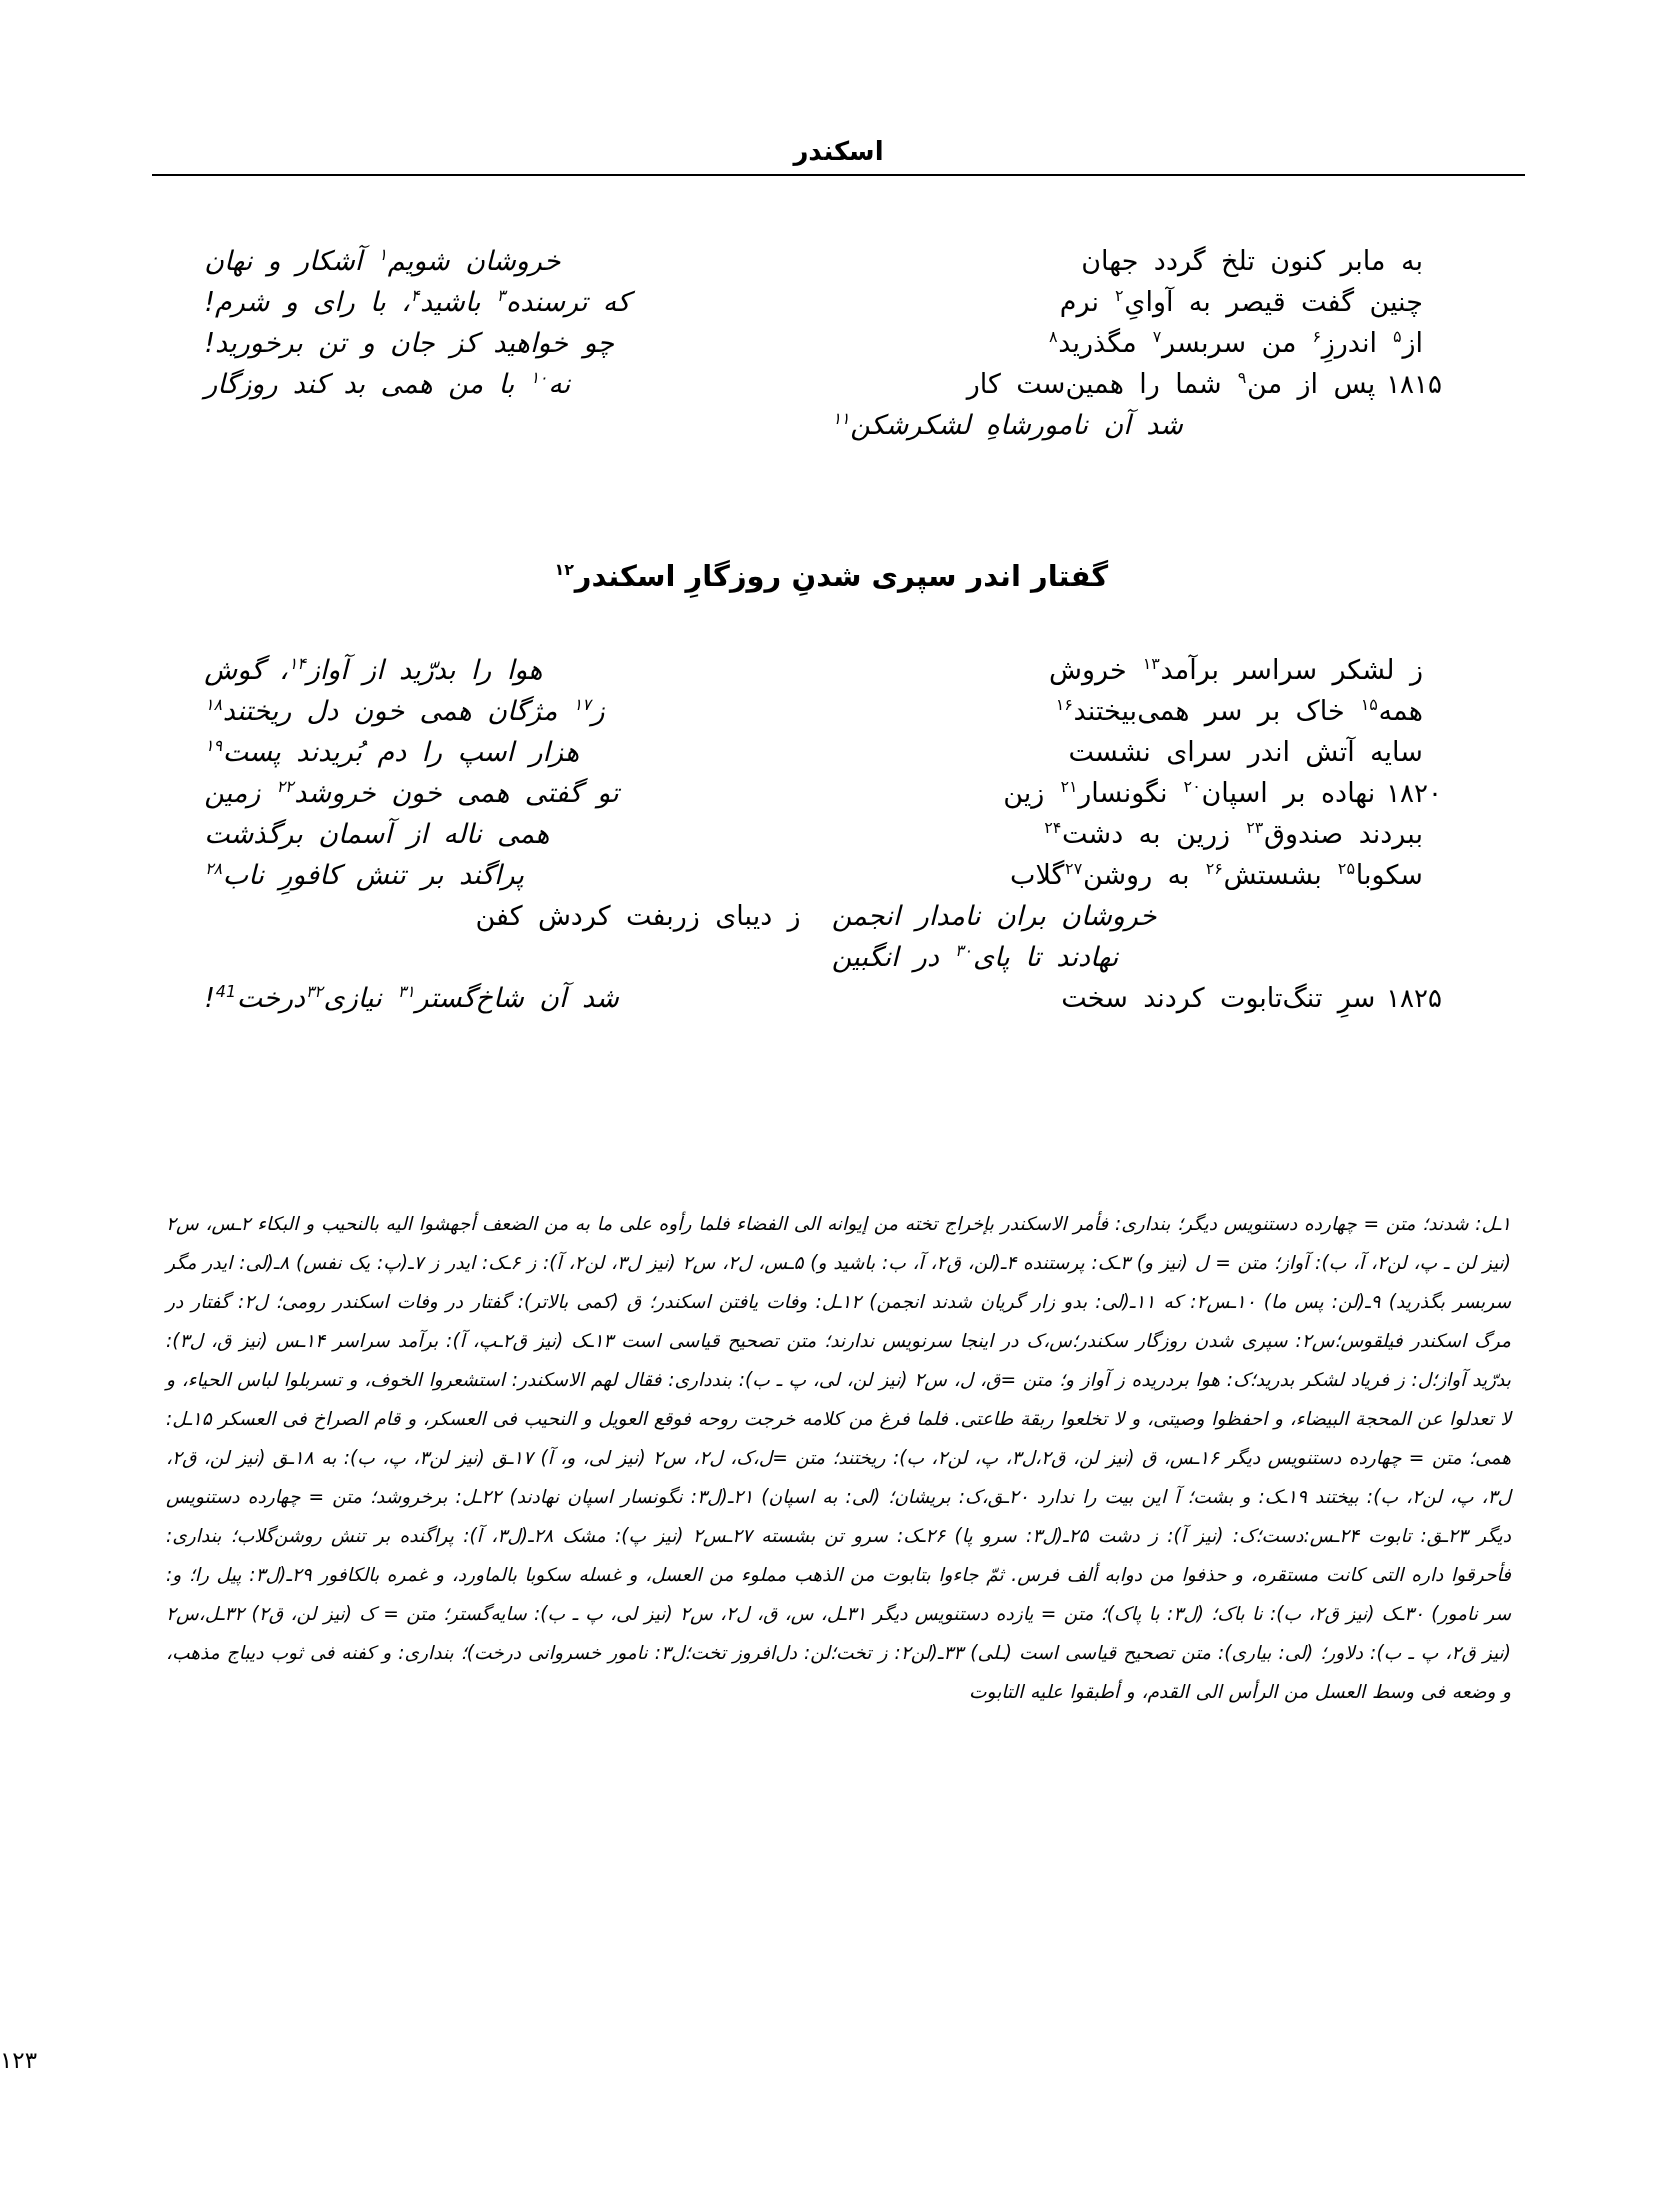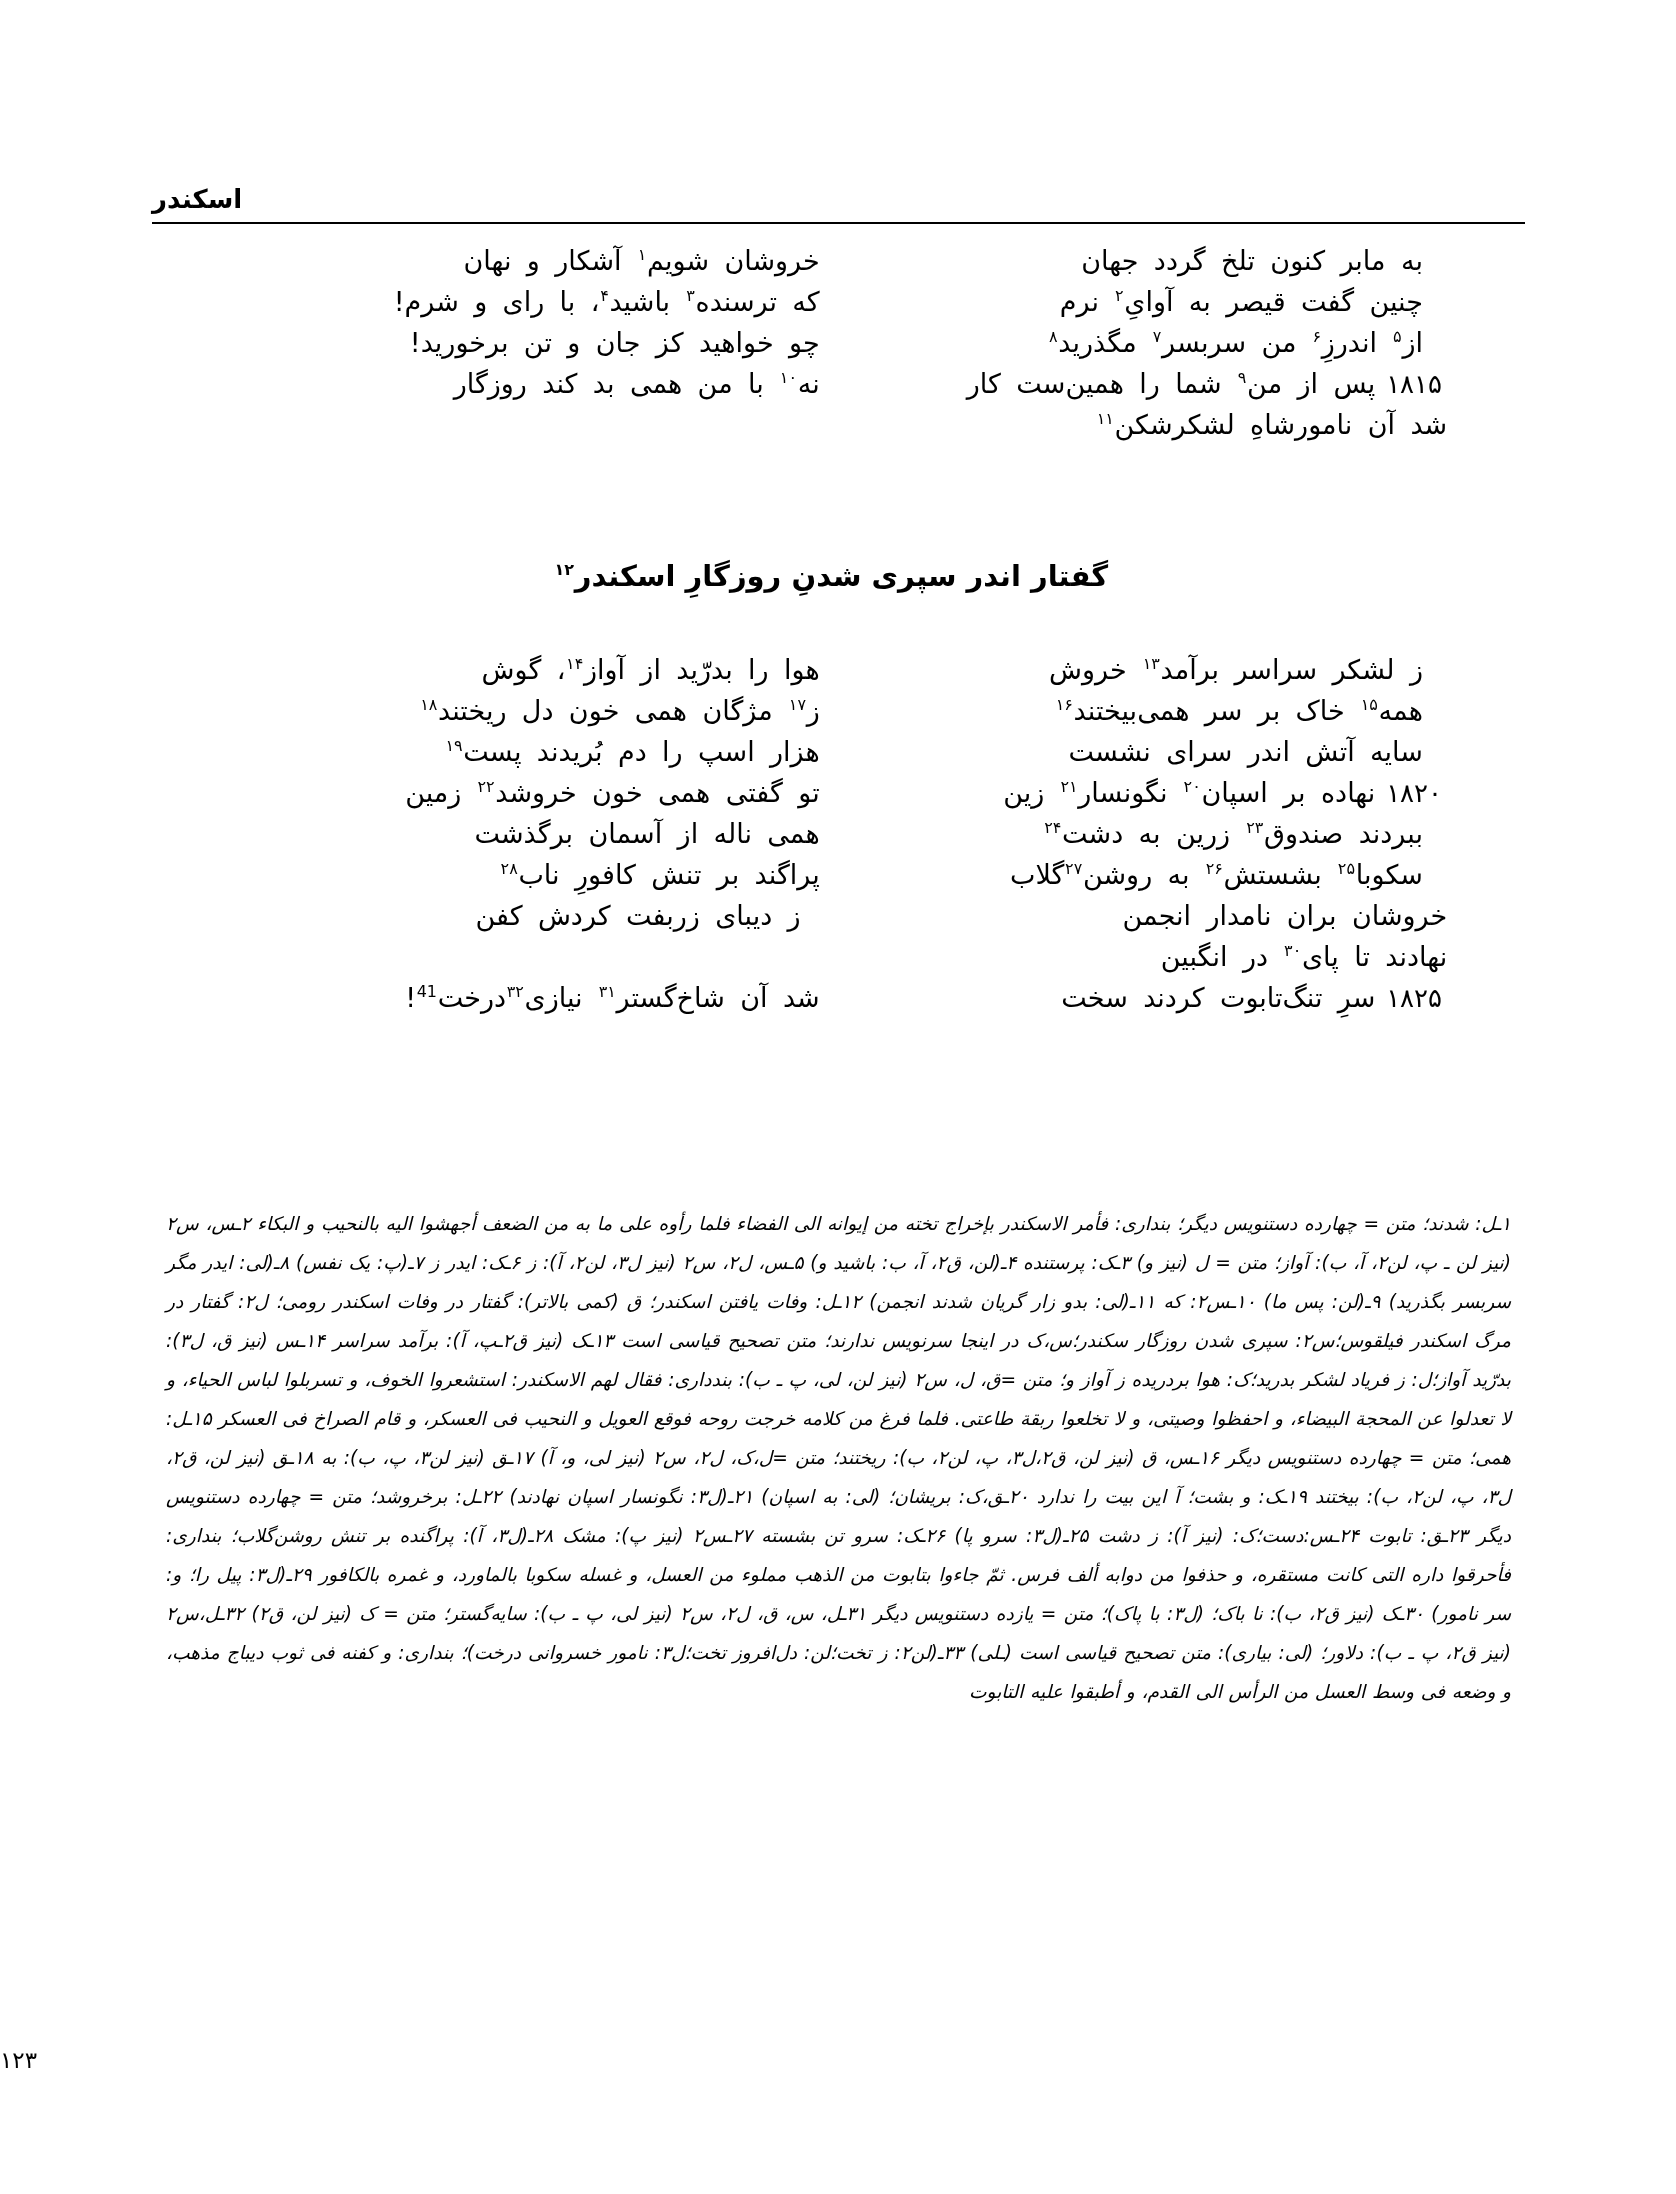--- a/index.html
+++ b/index.html
@@ -26,24 +26,23 @@
   
   .runhead-wrap {
     position: absolute;
     top: 138px;
     right: 152px;
     left: 152px;
   }
   .runhead {
     font-size: 26px;
     font-weight: bold;
-    text-align: left;
+    text-align: center;
     line-height: 1;
     letter-spacing: 0;
-    margin-top: 48px;
   }
   .rule {
     margin-top: 9.5px;
     height: 2.7px;
     background: #000;
     width: 100%;
   }
 
   
   .verse-block {
@@ -68,22 +67,23 @@
     flex: 0 0 50%;
     display: flex;
     flex-direction: row;
     align-items: baseline;
   }
   .hemistich.right {
     justify-content: flex-start;
     padding-right: 12px;
   }
   .hemistich.left {
-    justify-content: flex-start;
+    justify-content: flex-end;
     padding-right: 6.8px;
+    font-style: italic;
   }
   .linenum {
     font-size: 26px;
     padding-left: 10.8px;
     flex: 0 0 auto;
     min-width: 0;
   }
   .linenum.empty { visibility: hidden; }
   .htext {
     display: inline-block;

